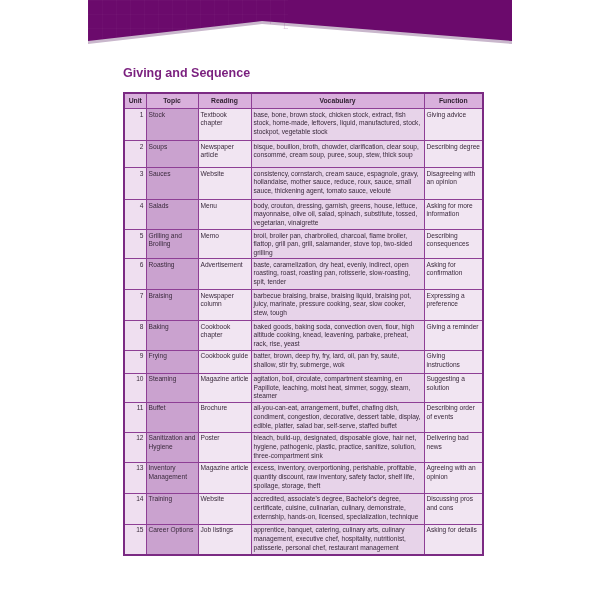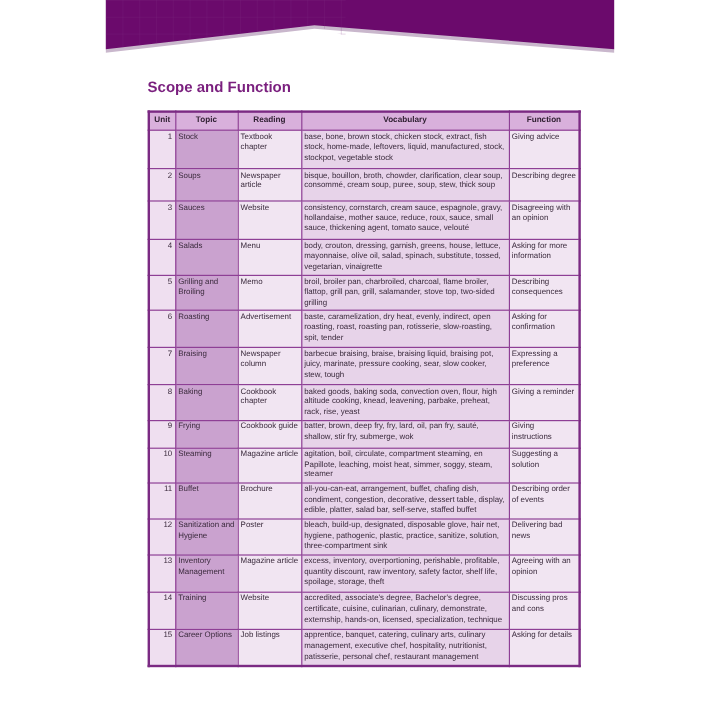--- a/index.html
+++ b/index.html
@@ -27,21 +27,21 @@
       <pattern id="grid" width="14" height="14" patternUnits="userSpaceOnUse">
         <path d="M14 0 L0 0 0 14" fill="none" stroke="#7e2a80" stroke-width="0.6" opacity="0.55"></path>
       </pattern>
     </defs>
     <path d="M0 0 L424 0 L424 44 L174 24 L0 44 Z" fill="#c9b7cc"></path>
     <path d="M0 0 L424 0 L424 41 L174 21 L0 41 Z" fill="#6b0a6c"></path>
     <path d="M0 0 L200 0 L200 30 L174 21 L0 41 Z" fill="url(#grid)"></path>
   </svg>
 </div>
 
-<h1 class="title">Scope and Function</h1>
+<h1 class="title">Giving and Sequence</h1>
 
 <table class="ss">
   <colgroup>
     <col style="width:22px">
       <col style="width:52px">
       <col style="width:53px">
       <col style="width:173px">
       <col style="width:59px">
   </colgroup>
   <thead>

